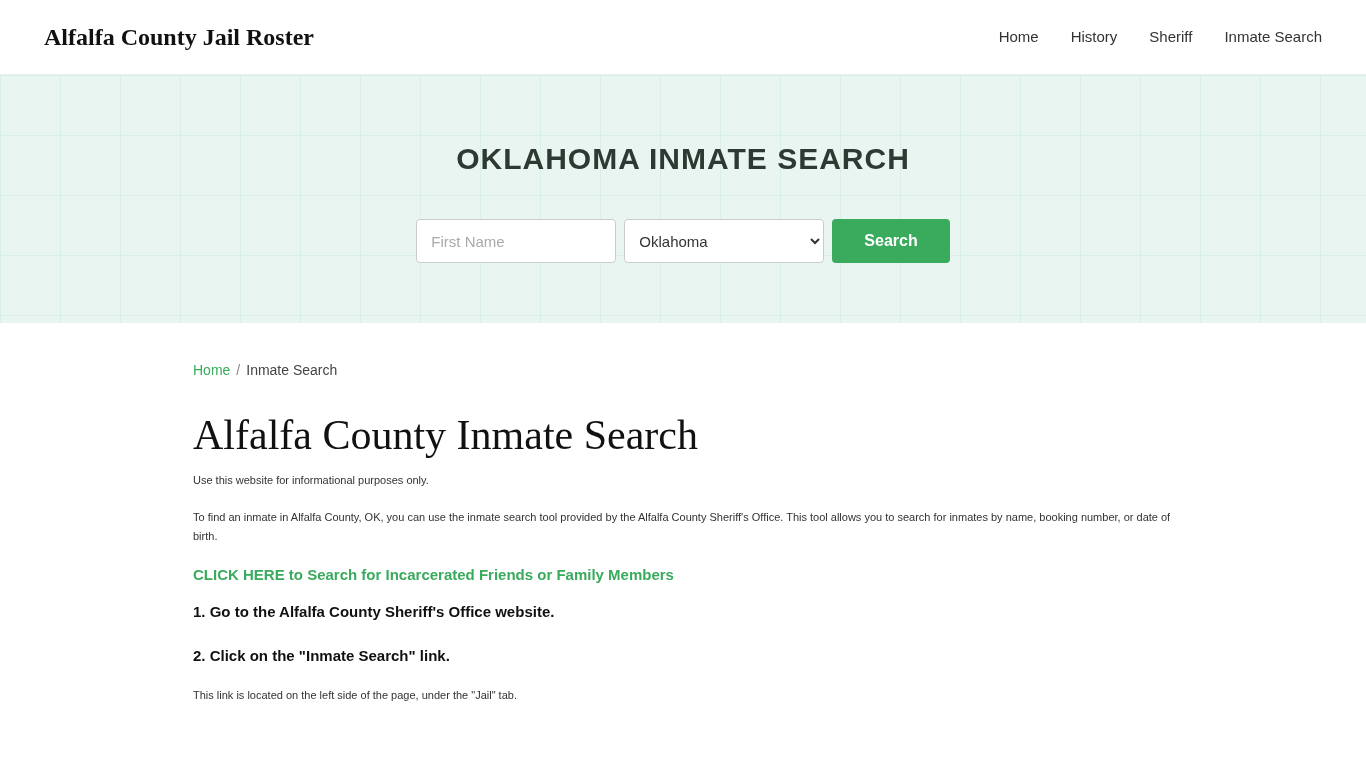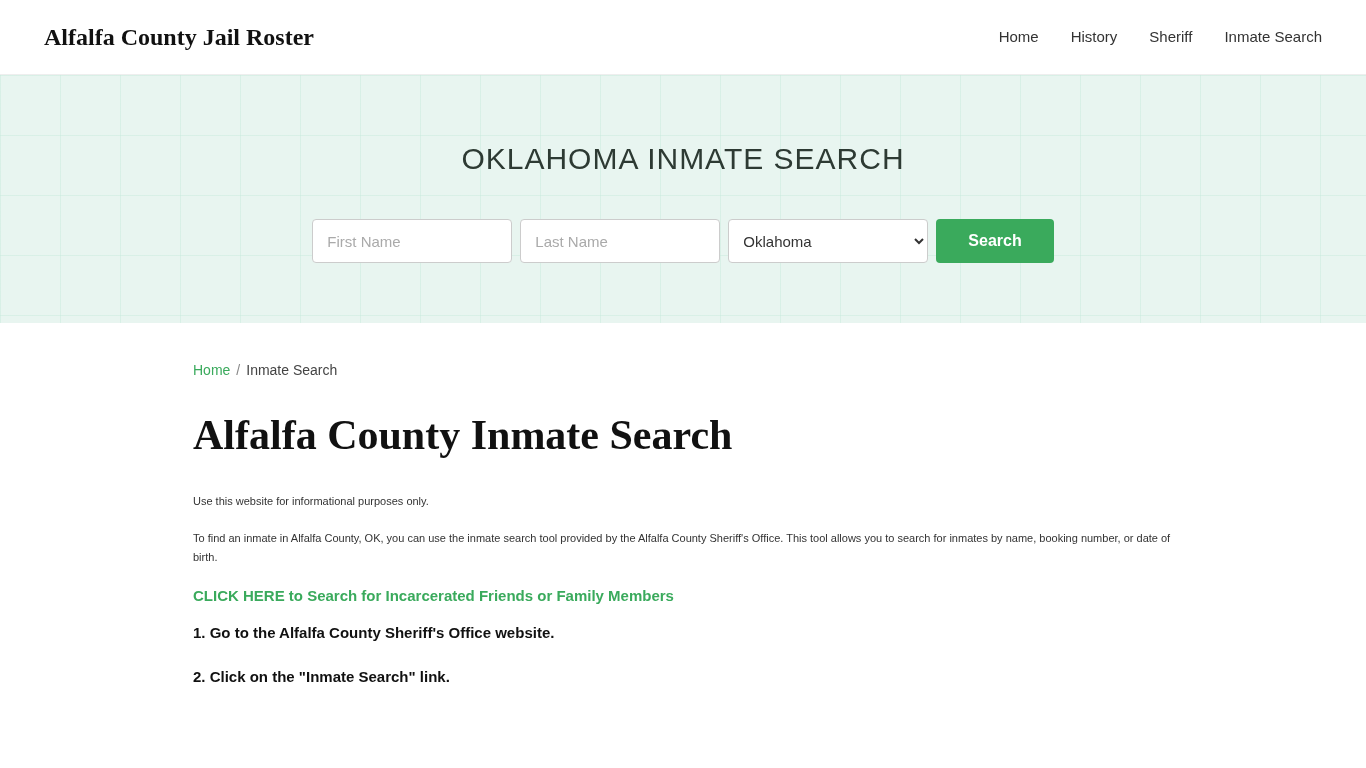--- a/index.html
+++ b/index.html
@@ -47,21 +47,21 @@
       background-image:
         linear-gradient(rgba(200,235,220,0.5) 1px, transparent 1px),
         linear-gradient(90deg, rgba(200,235,220,0.5) 1px, transparent 1px);
       background-size: 60px 60px;
       padding: 60px 20px;
       text-align: center;
     }
     #hero-title {
       font-family: Arial, Helvetica, sans-serif;
       font-size: 30px;
-      font-weight: 400;
+      font-weight: 700;
       color: #2d3a33;
       letter-spacing: 1px;
       margin-bottom: 36px;
     }
     #search-form {
       display: flex;
       justify-content: center;
       align-items: center;
       gap: 8px;
       flex-wrap: wrap;
@@ -130,23 +130,23 @@
     #breadcrumb-separator {
       color: #888;
     }
     #breadcrumb-current {
       color: #444;
     }
     
     #page-heading {
       font-family: Georgia, serif;
       font-size: 42px;
-      font-weight: 700;
+      font-weight: 400;
       color: #111;
-      margin-bottom: 32px;
+      margin-bottom: 11px;
       line-height: 1.2;
     }
     
     .body-paragraph {
       font-family: Arial, Helvetica, sans-serif;
       font-size: 11px;
       color: #333;
       margin-bottom: 18px;
       line-height: 1.7;
     }
@@ -179,21 +179,20 @@
     <a class="nav-link" href="#">History</a>
     <a class="nav-link" href="#">Sheriff</a>
     <a class="nav-link" href="#">Inmate Search</a>
   </nav>
 </header>
 
 <section id="hero-section">
   <h1 id="hero-title">OKLAHOMA INMATE SEARCH</h1>
   <form id="search-form">
     <input type="text" class="search-input" id="first-name-input" placeholder="First Name" style="">
-    <input type="text" class="search-input" id="last-name-input" placeholder="Last Name" style="">
     <select id="state-select"><option value="Oklahoma">Oklahoma</option><option value="Alabama">Alabama</option><option value="Alaska">Alaska</option><option value="Arizona">Arizona</option><option value="Arkansas">Arkansas</option><option value="California">California</option><option value="Colorado">Colorado</option><option value="Connecticut">Connecticut</option><option value="Delaware">Delaware</option><option value="Florida">Florida</option><option value="Georgia">Georgia</option><option value="Hawaii">Hawaii</option><option value="Idaho">Idaho</option><option value="Illinois">Illinois</option><option value="Indiana">Indiana</option><option value="Iowa">Iowa</option><option value="Kansas">Kansas</option><option value="Kentucky">Kentucky</option><option value="Louisiana">Louisiana</option><option value="Maine">Maine</option><option value="Maryland">Maryland</option><option value="Massachusetts">Massachusetts</option><option value="Michigan">Michigan</option><option value="Minnesota">Minnesota</option><option value="Mississippi">Mississippi</option><option value="Missouri">Missouri</option><option value="Montana">Montana</option><option value="Nebraska">Nebraska</option><option value="Nevada">Nevada</option><option value="New Hampshire">New Hampshire</option><option value="New Jersey">New Jersey</option><option value="New Mexico">New Mexico</option><option value="New York">New York</option><option value="North Carolina">North Carolina</option><option value="North Dakota">North Dakota</option><option value="Ohio">Ohio</option><option value="Oregon">Oregon</option><option value="Pennsylvania">Pennsylvania</option><option value="Rhode Island">Rhode Island</option><option value="South Carolina">South Carolina</option><option value="South Dakota">South Dakota</option><option value="Tennessee">Tennessee</option><option value="Texas">Texas</option><option value="Utah">Utah</option><option value="Vermont">Vermont</option><option value="Virginia">Virginia</option><option value="Washington">Washington</option><option value="West Virginia">West Virginia</option><option value="Wisconsin">Wisconsin</option><option value="Wyoming">Wyoming</option></select>
     <button type="submit" id="search-button">Search</button>
   </form>
 </section>
 
 <main id="main-content">
 
   <nav id="breadcrumb">
     <a id="breadcrumb-home" href="#">Home</a>
     <span id="breadcrumb-separator">/</span>
@@ -203,14 +202,15 @@
   <h1 id="page-heading">Alfalfa County Inmate Search</h1>
 
   <p class="body-paragraph">Use this website for informational purposes only.</p>
   <p class="body-paragraph">To find an inmate in Alfalfa County, OK, you can use the inmate search tool provided by the Alfalfa County Sheriff's Office. This tool allows you to search for inmates by name, booking number, or date of birth.</p>
 
   <a id="click-link" href="#">CLICK HERE to Search for Incarcerated Friends or Family Members</a>
 
   <p class="step-paragraph">1. Go to the Alfalfa County Sheriff's Office website.</p>
   <p class="step-paragraph">2. Click on the "Inmate Search" link.</p>
 
+  <p class="body-paragraph">This link is located on the left side of the page, under the "Jail" tab.</p>
 
 </main>
 
 </body></html>

